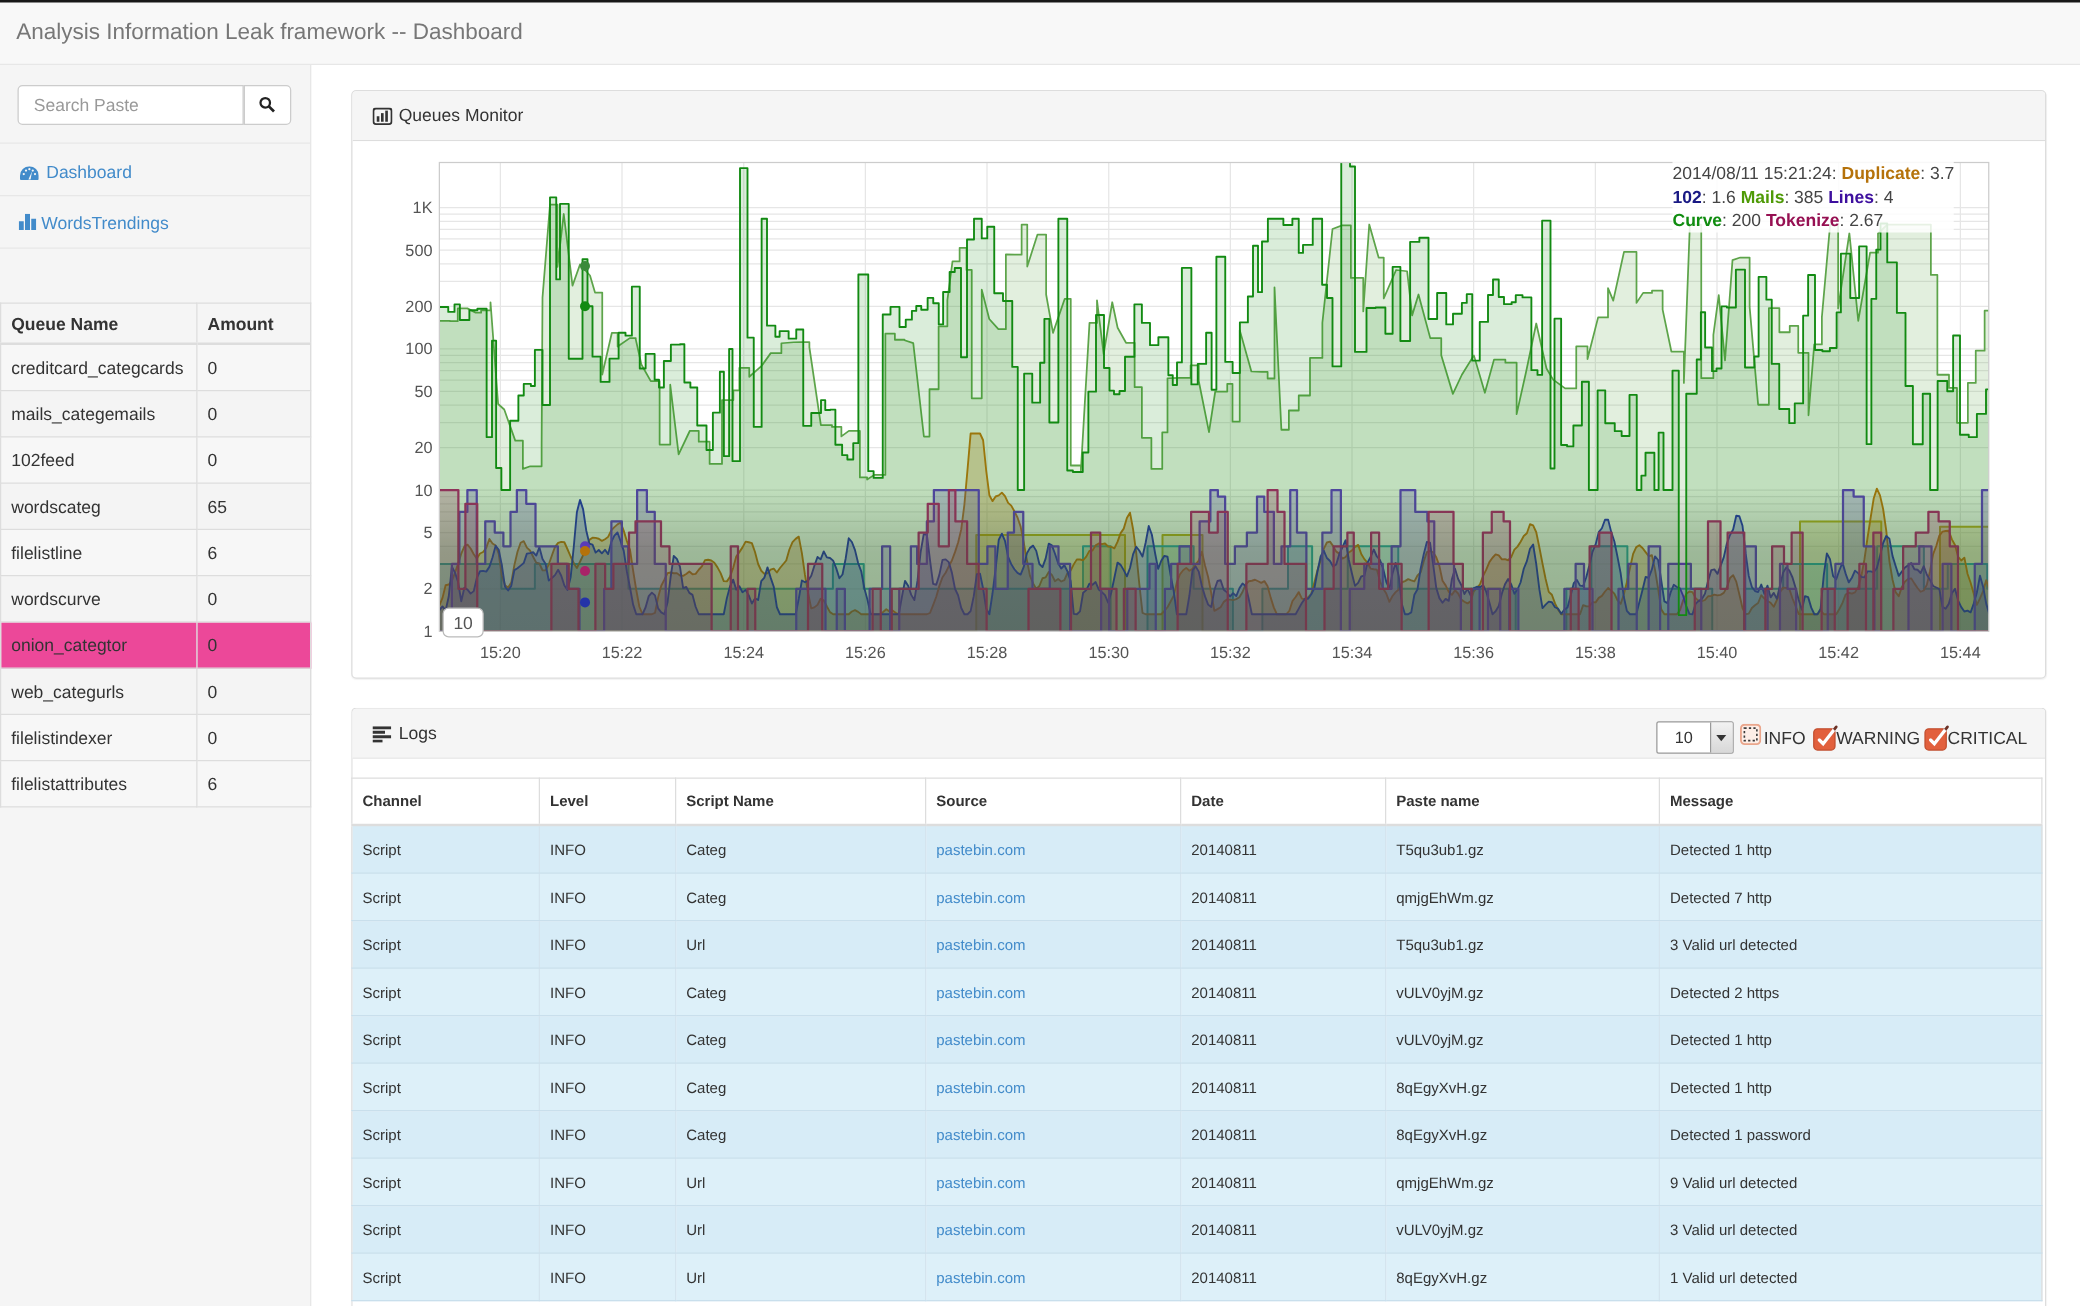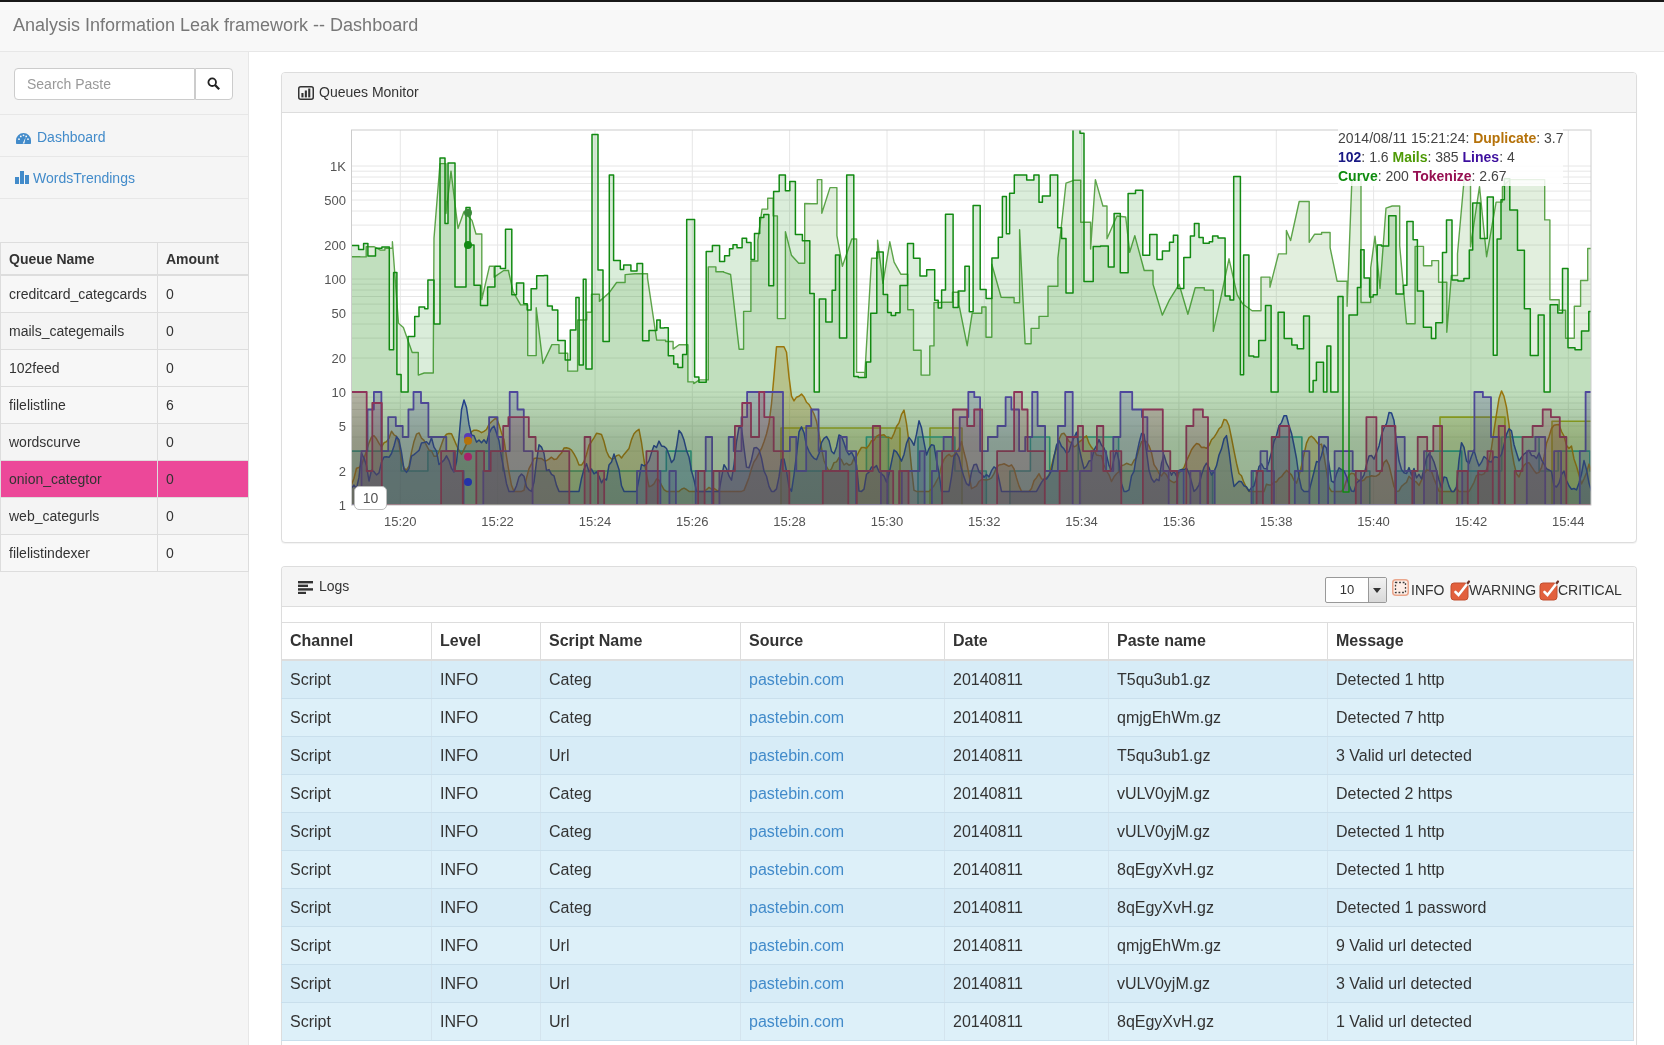--- a/index.html
+++ b/index.html
@@ -10,21 +10,21 @@
 #search { position:absolute; left:14px; top:16px; width:167px; height:30px; background:#fff; border:1px solid #ccc; border-radius:4px 0 0 4px; color:#999; font-size:14px; line-height:30px; padding-left:12px; }
 #searchbtn { position:absolute; left:195px; top:16px; width:36px; height:30px; background:#fff; border:1px solid #ccc; border-radius:0 4px 4px 0; }
 .sep { position:absolute; left:0; width:248px; height:0; border-top:1px solid #e7e7e7; }
 .navitem { position:absolute; font-size:14px; color:#428bca; line-height:20px; }
 #qtable { position:absolute; left:0; top:190px; width:248px; border-collapse:collapse; table-layout:fixed; font-size:14px;padding-left:30px; }
 #qtable th, #qtable td { border:1px solid #ddd; padding:0 0 0 8px; height:36px; text-align:left; }
 #qtable th { font-weight:bold; height:31px; border-bottom:2px solid #ddd; }
 .panel { position:absolute; background:#fff; border:1px solid #ddd; border-radius:4px; box-shadow:0 1px 1px rgba(0,0,0,0.05); }
 .phead { position:absolute; left:0; top:0; right:0; height:39px; background:#f5f5f5; border-bottom:1px solid #ddd; border-radius:3px 3px 0 0; color:#333; font-size:14px; }
 .phead .ptitle { position:absolute; left:37px; top:0; line-height:39px; }
-#ltable { position:absolute; left:281px; top:622px; border-collapse:collapse; table-layout:fixed; font-size:16px; background:#fff; }
+#ltable { position:absolute; left:281px; top:622px; border-collapse:collapse; table-layout:fixed; font-size:12px; background:#fff; }
 #ltable th, #ltable td { padding:0 0 0 8px; text-align:left; }
 #ltable th { height:36px; border:1px solid #ddd; border-bottom:2px solid #ddd; }
 #ltable td { height:37px; border-top:1px solid #c9dfec; border-bottom:1px solid #c9dfec; border-left:1px solid #d4e4ee; border-right:1px solid #d4e4ee; }
 #ltable td:first-child { border-left:1px solid #ddd; }
 #ltable td:last-child { border-right:1px solid #ddd; }
 #legend { position:absolute; left:1338px; top:129px; background:rgba(255,255,255,0.85); font-size:14px; color:#444; line-height:19px; }
 #legend b { font-weight:bold;margin-top:43px; }
 .cblab { position:absolute; font-size:14px; color:#333; top:582px; }
 #tooltip10 { position:absolute; left:354px; top:486px; width:31px; height:22px; background:#fff; border:1px solid #bbb; border-radius:5px; color:#555; font-size:14px; line-height:22px; text-align:center; }
 </style></head>
@@ -72,39 +72,47 @@
           <td>0</td>
         </tr>
 <tr style="background:#f4f4f4">
           <td>mails_categemails</td>
           <td>0</td>
         </tr>
 <tr style="background:#f7f7f7">
           <td>102feed</td>
           <td>0</td>
         </tr>
+<tr style="background:#f4f4f4">
+          <td>wordscateg</td>
+          <td>65</td>
+        </tr>
 <tr style="background:#f7f7f7">
           <td>filelistline</td>
           <td>6</td>
         </tr>
 <tr style="background:#f4f4f4">
           <td>wordscurve</td>
           <td>0</td>
         </tr>
 <tr style="background:#ec4899">
           <td>onion_categtor</td>
           <td>0</td>
         </tr>
 <tr style="background:#f4f4f4">
           <td>web_categurls</td>
           <td>0</td>
         </tr>
 <tr style="background:#f7f7f7">
           <td>filelistindexer</td>
           <td>0</td>
+        </tr>
+<tr style="background:#f7f7f7">
+          <td>filelistattributes</td>
+          <td>6</td>
         </tr>
 
   </tbody>
     </table>
 </div>
 
 <div class="panel" style="left:281px;top:72px;width:1354px;height:469px;">
   <div class="phead">
     <svg width="16" height="14" viewBox="0 0 16 14" style="position:absolute;left:16px;top:13px;">
         <rect x="0.75" y="0.75" width="14.5" height="12.5" rx="2" fill="none" stroke="#333" stroke-width="1.5"></rect>

